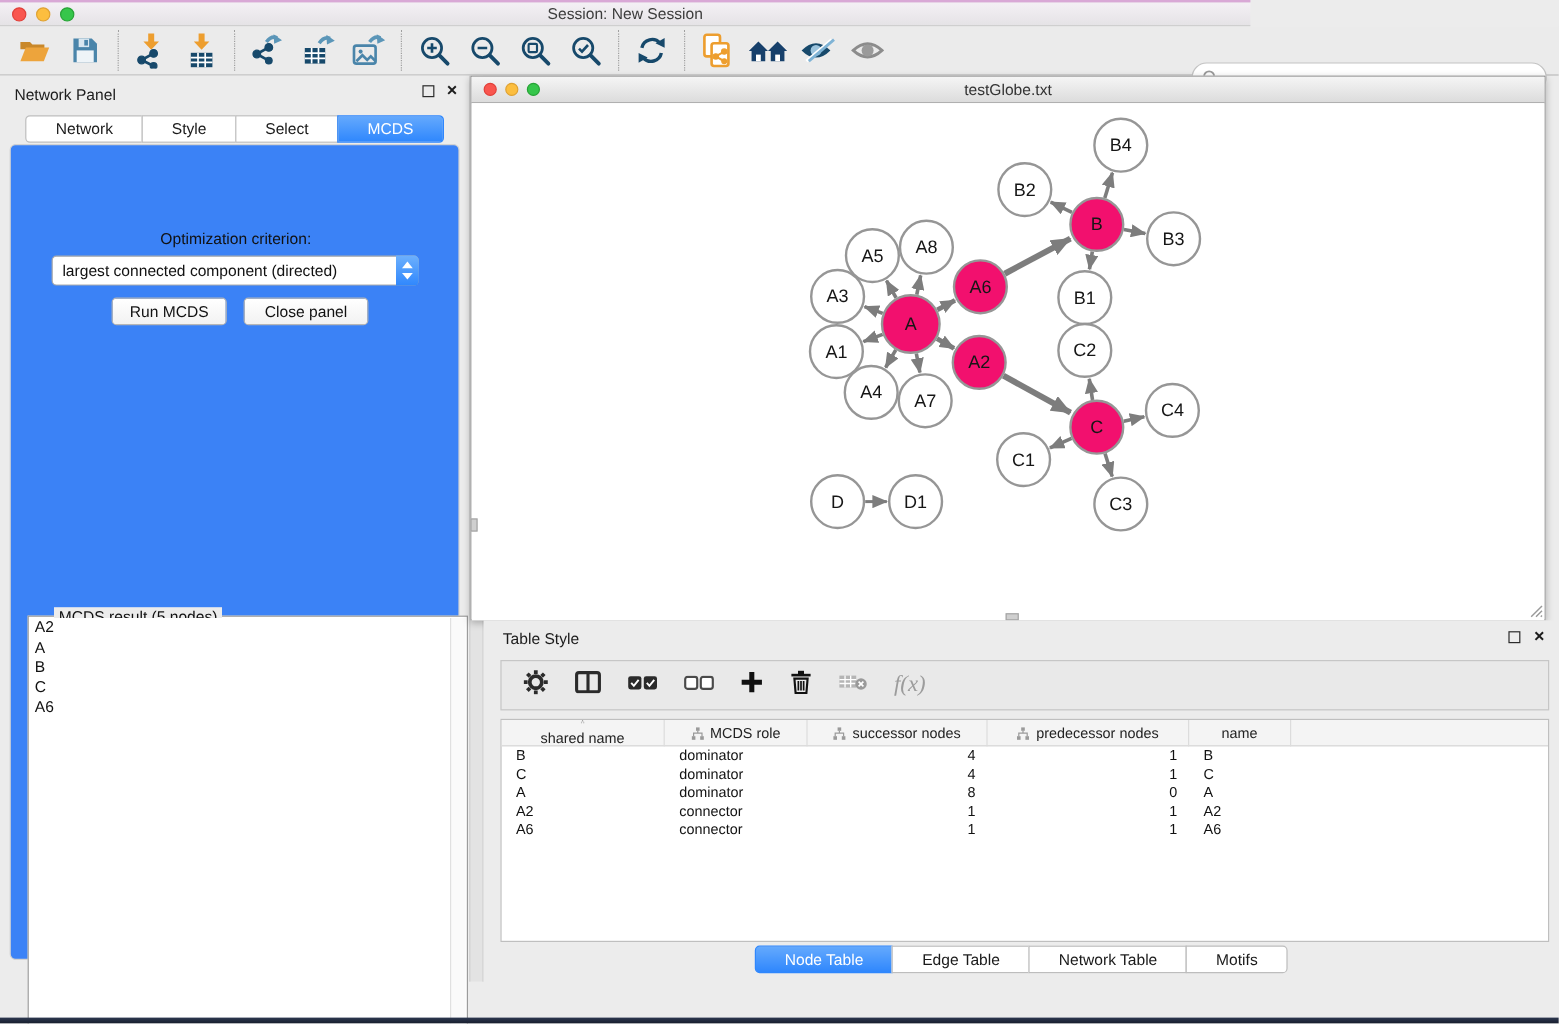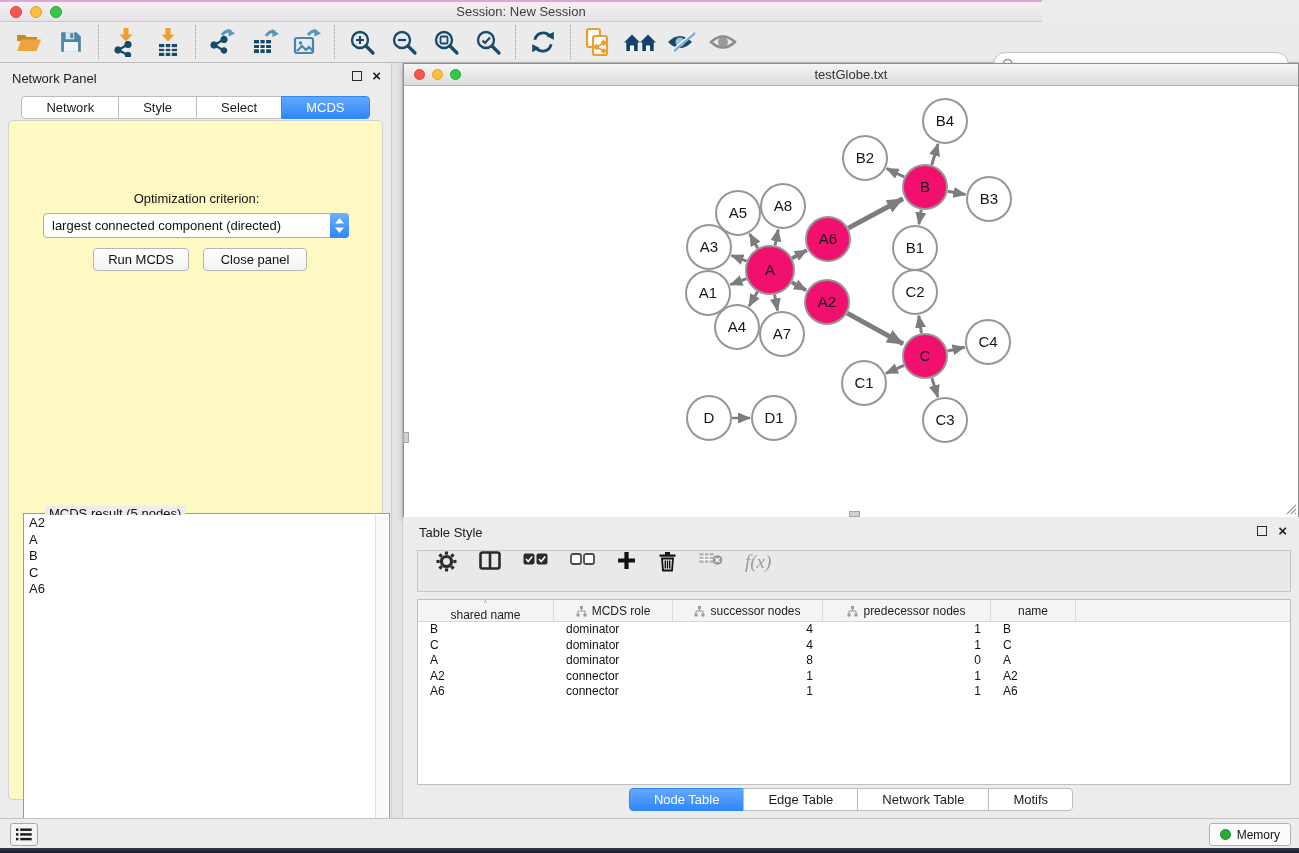--- a/index.html
+++ b/index.html
@@ -35,21 +35,21 @@
   .win-close { font-size:15px; font-weight:700; color:#1c1c1c; line-height:10px; }
   #cp-icons { position:absolute; right:10px; top:8px; display:flex; gap:10px; align-items:center; }
   .seg { display:inline-flex; }
   .seg-tab { background:#fff; border:1px solid #bdbdbd; margin-left:-1px; padding:3px 24px;
     font-size:13px; color:#1a1a1a; cursor:default; }
   .seg-tab:first-child { border-radius:4px 0 0 4px; margin-left:0; }
   .seg-tab:last-child { border-radius:0 4px 4px 0; }
   .seg-tab.active { background:linear-gradient(#64a9fd,#2f87fd); border-color:#2f87fd; color:#fff; }
   #cp-tabs { position:absolute; left:0; top:33px; width:391px; text-align:center; }
   #cp-content { position:absolute; left:8px; top:57px; width:375px; height:680px;
-    background:#fef9c3; border:1px solid #d2d2d2; border-radius:5px; }
+    background:#3b82f6; border:1px solid #d2d2d2; border-radius:5px; }
   #opt-label { position:absolute; left:0; top:70px; width:375px; text-align:center; font-size:13px; color:#111; }
   #criterion-select { position:absolute; left:34px; top:92px; width:306px; height:25px; background:#fff;
     border:1px solid #ababab; border-radius:4px; display:flex; align-items:center; }
   #criterion-select .val { flex:1; font-size:13px; color:#111; padding-left:8px; white-space:nowrap; }
   #criterion-select .stepper { width:19px; height:25px; margin-right:-1px; background:linear-gradient(#6db0fd,#2f87fd);
     border-radius:0 4px 4px 0; display:flex; align-items:center; justify-content:center; }
   .btn-mac { background:linear-gradient(#ffffff,#f2f2f2); border:1px solid #b6b6b6; border-radius:4px;
     font-size:13px; color:#111; padding:3px 0; text-align:center; font-family:"Liberation Sans",sans-serif; }
   #run-btn { position:absolute; left:84px; top:127px; width:96px; }
   #closepanel-btn { position:absolute; left:194px; top:127px; width:104px; }
@@ -58,37 +58,37 @@
   #mcds-legend { position:absolute; left:21px; top:-8px; background:#ececec; padding:0 4px; font-size:13px; color:#111; }
   #result-list { position:absolute; left:1px; top:1px; right:14px; bottom:1px; background:#fff; overflow:hidden; }
   #result-scroll { position:absolute; top:1px; right:1px; bottom:1px; width:13px; background:#fafafa; border-left:1px solid #e0e0e0; }
   .result-item { font-size:13px; color:#111; padding:1px 0 1px 4px; line-height:14.5px; }
 
   
   #gutter { left:391px; top:63px; width:12px; height:755px; background:#e3e3e3;
     border-left:1px solid #d0d0d0; border-right:1px solid #cfcfcf; }
 
   
-  #net-window { left:403px; top:63px; width:896px; height:454px; background:#fff;
+  #net-window { left:392px; top:63px; width:896px; height:454px; background:#fff;
     border:1px solid #8f8f8f; box-shadow:0 2px 6px rgba(0,0,0,0.25); }
   #net-titlebar { position:absolute; left:0; top:0; width:100%; height:22px;
     background:linear-gradient(#f5f5f5,#dcdcdc); border-bottom:1px solid #b0b0b0; }
   #net-titlebar .lights { position:absolute; left:10px; top:5px; display:flex; gap:7px; }
   #net-titlebar .wtitle { width:100%; text-align:center; font-size:13px; color:#333; line-height:21px; }
   #net-canvas { position:absolute; left:0; top:22px; width:894px; height:431px; background:#fff; }
   #net-vthumb { position:absolute; left:-1px; top:368px; width:6px; height:11px; background:#cfcfcf; border:1px solid #a5a5a5; }
   #net-hthumb { position:absolute; left:445px; bottom:-1px; width:11px; height:6px; background:#cfcfcf; border:1px solid #a5a5a5; }
   #net-grip { position:absolute; right:1px; bottom:1px; width:14px; height:14px; }
 
   
   #table-panel { left:403px; top:517px; width:896px; height:301px; background:#ececec; }
   #tp-header { position:absolute; left:16px; top:8px; font-size:13px; color:#1c1c1c; }
   #tp-icons { position:absolute; right:12px; top:9px; display:flex; gap:11px; align-items:center; }
   #tp-toolbar { position:absolute; left:14px; top:33px; width:874px; height:42px; background:#e9e9e9;
-    border:1px solid #c6c6c6; display:flex; gap:22px; padding-left:18px; }
+    border:1px solid #c6c6c6; display:flex; align-items:center; gap:22px; padding-left:18px; }
   .fx { font-family:"Liberation Serif", serif; font-style:italic; font-size:19px; color:#9c9c9c; }
   #tp-table { position:absolute; left:14px; top:82px; width:874px; height:186px; background:#fff;
     border:1px solid #bfbfbf; overflow:hidden; }
   #tp-thead { display:flex; height:22px; background:#f4f4f4; border-bottom:1px solid #d6d6d6; }
   .th { display:flex; align-items:center; justify-content:center; gap:5px; font-size:12px; color:#222;
     border-right:1px solid #dcdcdc; height:22px; }
   .tr { display:flex; height:15.6px; }
   .td { font-size:12px; color:#111; line-height:15.6px; white-space:nowrap; overflow:hidden; }
   #tp-tabs { position:absolute; left:0; top:271px; width:896px; text-align:center; }
 
@@ -591,33 +591,15 @@
         </div>
     </div>
     <div id="tp-tabs"><span class="seg" id="tp-tabs-seg">
           <span class="seg-tab active">Node Table</span>
           <span class="seg-tab">Edge Table</span>
           <span class="seg-tab">Network Table</span>
           <span class="seg-tab">Motifs</span>
         </span></div>
   </div>
 
-  <div id="statusbar" class="abs">
-    <div id="list-btn">
-      <svg width="16" height="13" viewBox="0 0 16 13">
-        <g fill="#1a1a1a">
-          <rect x="0" y="0.5" width="2.4" height="2.4"></rect>
-            <rect x="0" y="5.2" width="2.4" height="2.4"></rect>
-            <rect x="0" y="9.9" width="2.4" height="2.4"></rect>
-          <rect x="4.2" y="0.5" width="11.5" height="2.4"></rect>
-            <rect x="4.2" y="5.2" width="11.5" height="2.4"></rect>
-            <rect x="4.2" y="9.9" width="11.5" height="2.4"></rect>
-        </g>
-      </svg>
-    </div>
-    <div id="memory-btn">
-      <span id="memory-dot"></span>
-      <span>Memory</span>
-    </div>
-  </div>
 
   <div id="bottomstrip" class="abs"></div>
 </div>
 
 </body></html>

